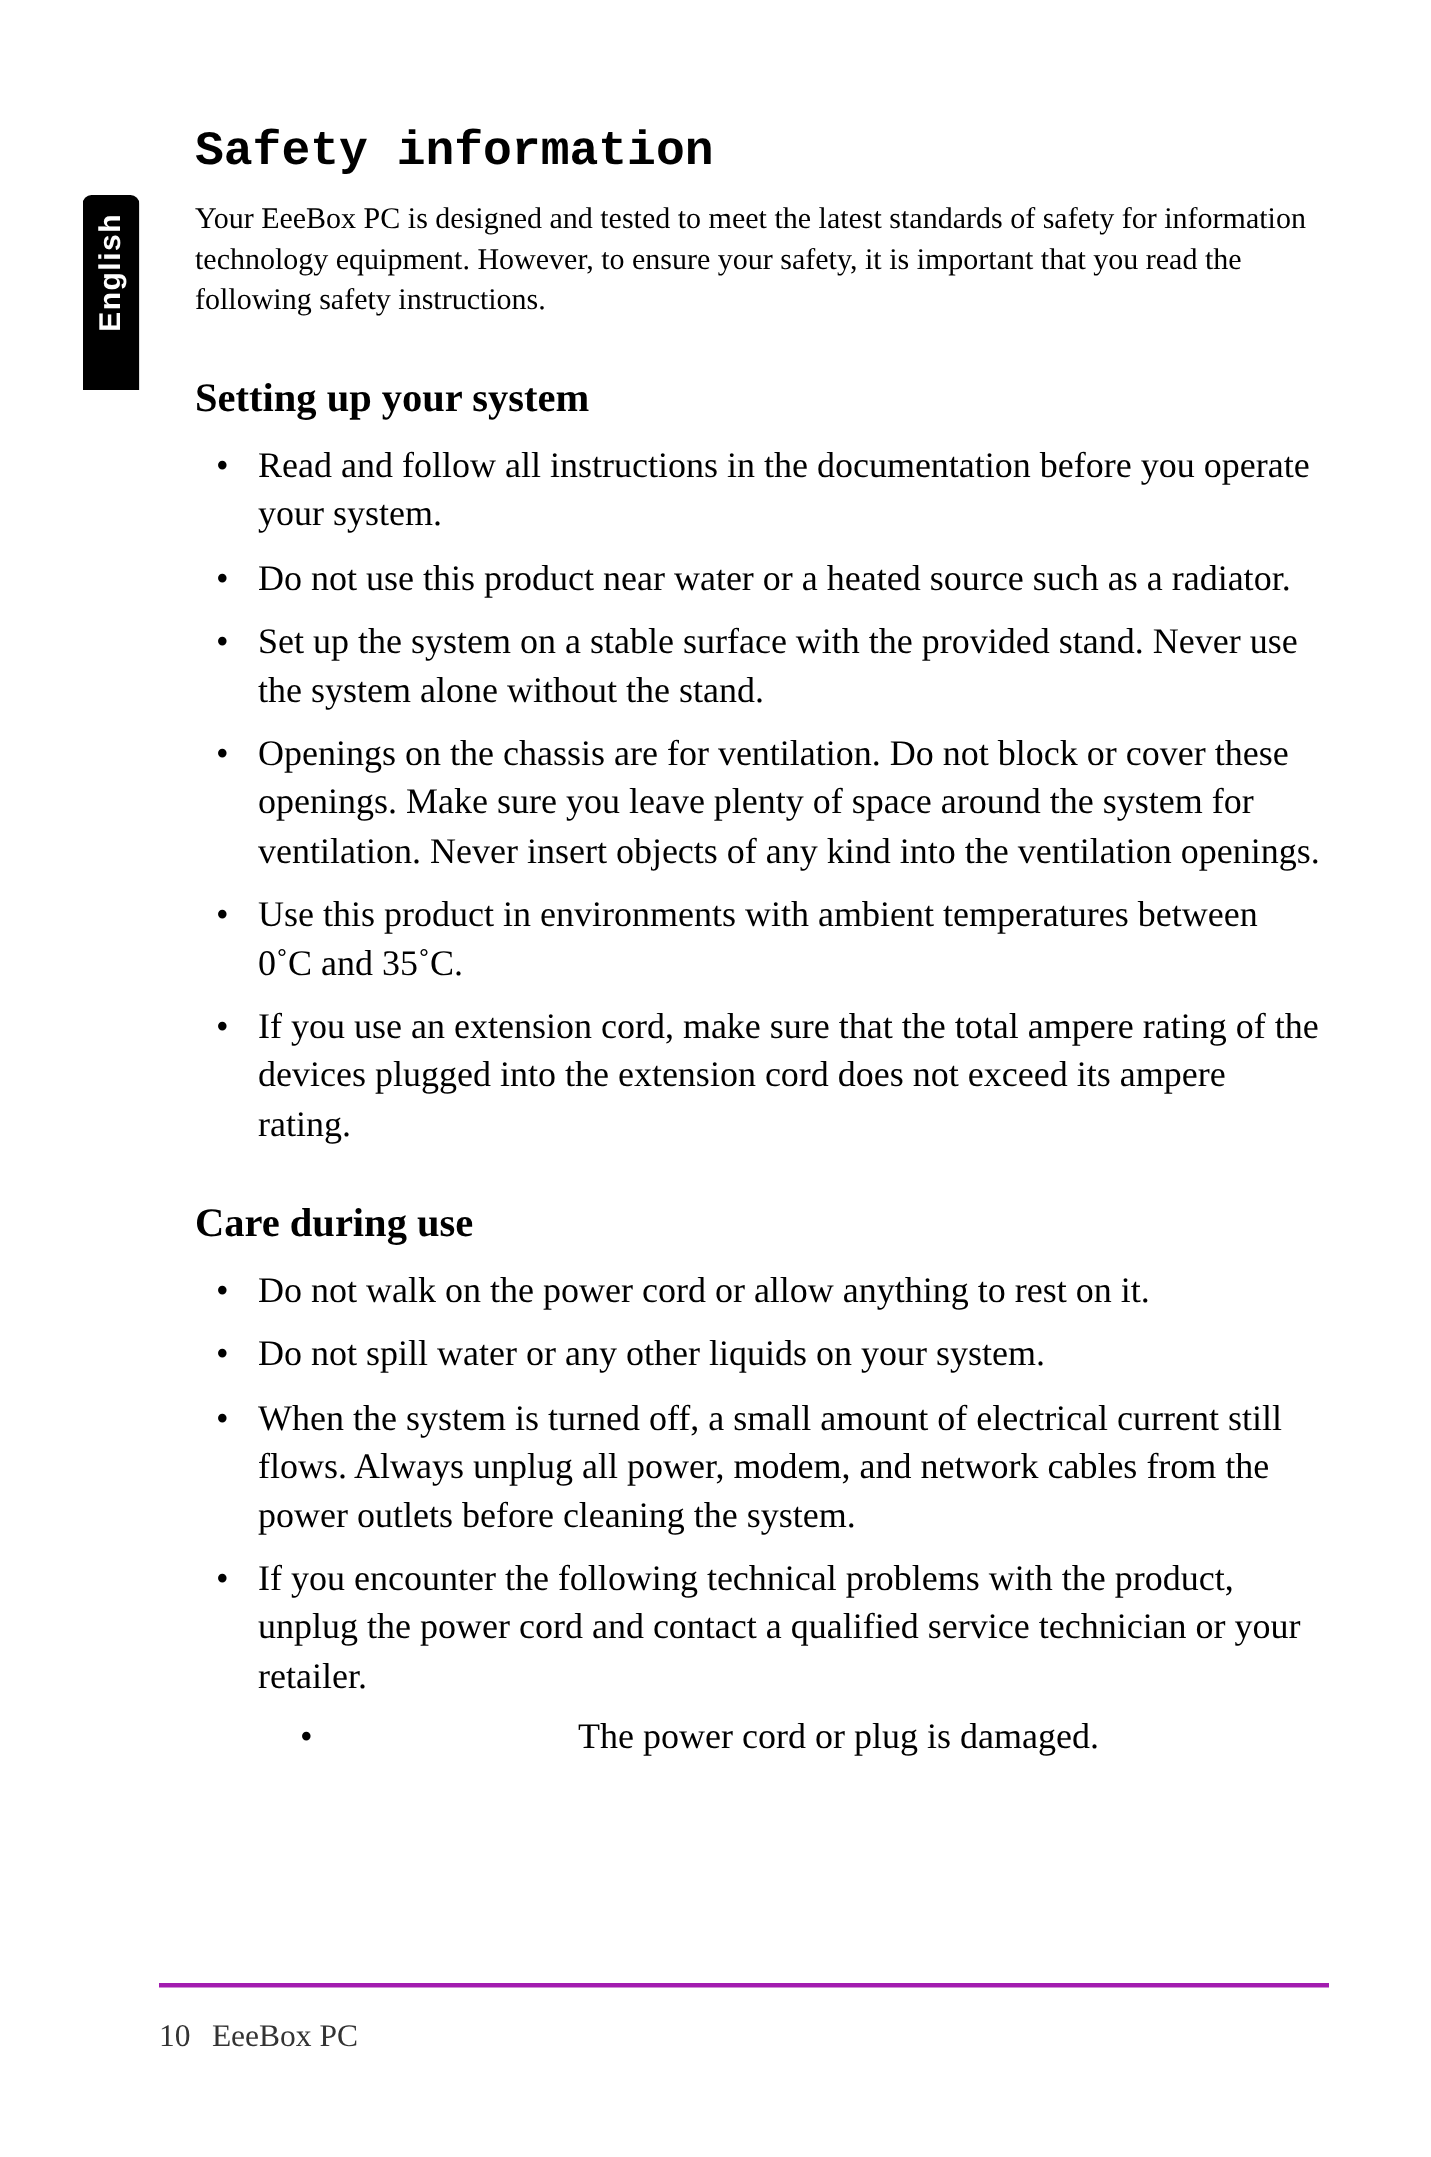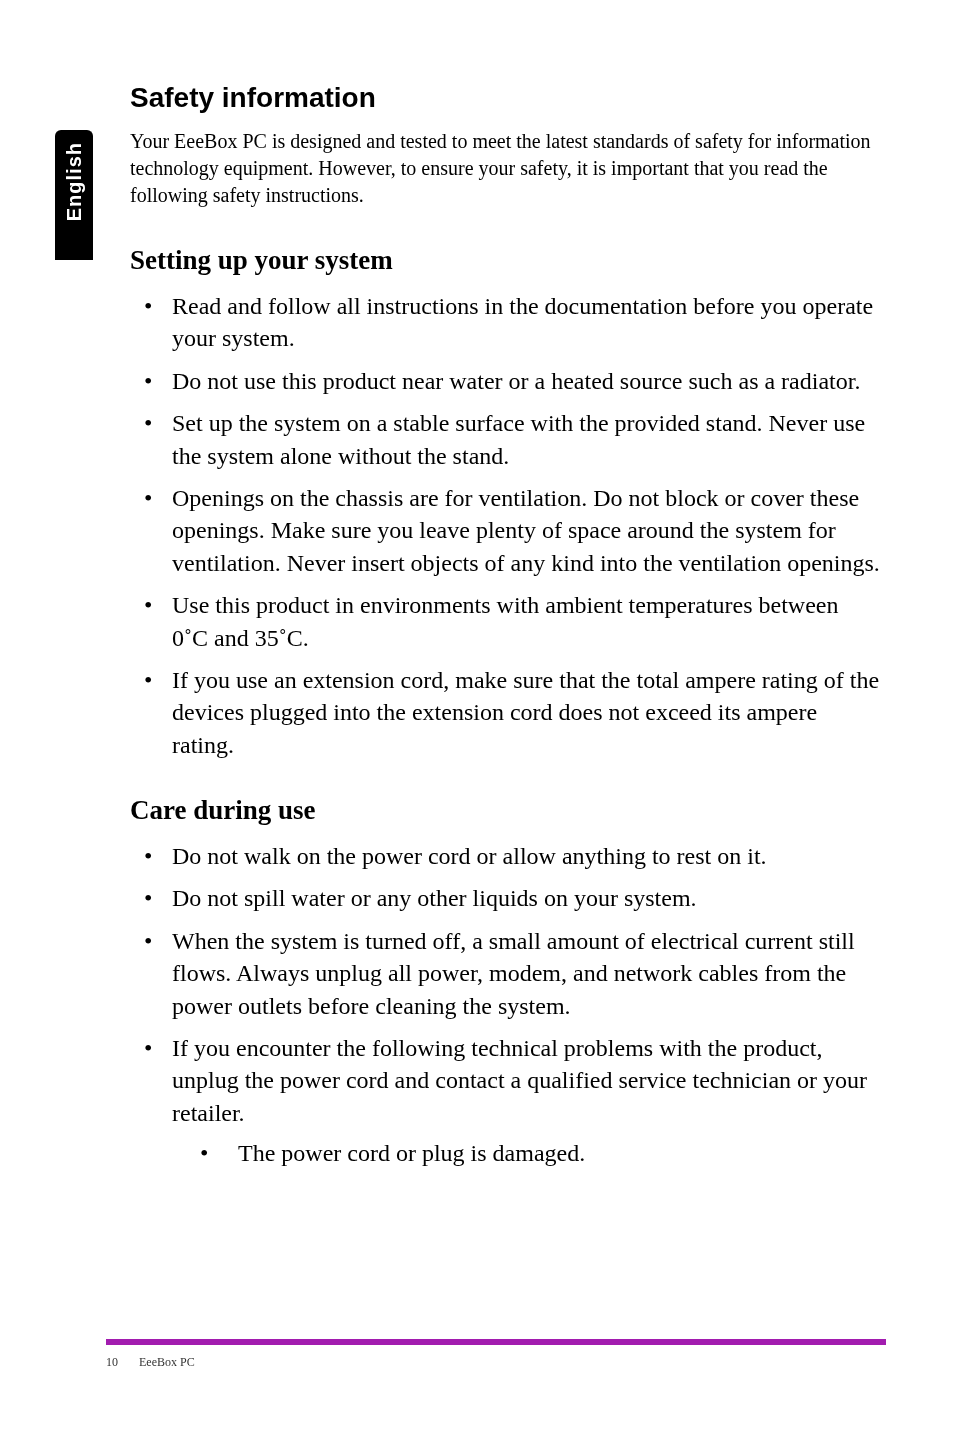--- a/index.html
+++ b/index.html
@@ -41,23 +41,23 @@
     letter-spacing: 1px;
     font-family: Arial, Helvetica, sans-serif;
   }
   .content {
     position: absolute;
     left: 130px;
     top: 82px;
     width: 750px;
   }
   h1.title {
-    font-family: Liberation Sans, sans-serif;
+    font-family: Liberation Mono, monospace;
     font-weight: 900;
-    font-size: 28px;
+    font-size: 32px;
     margin-bottom: 14px;
   }
   .intro {
     font-size: 20px;
     line-height: 1.35;
     margin-bottom: 36px;
   }
   h2.subhead {
     font-family: Liberation Serif, serif;
     font-weight: 700;
@@ -85,36 +85,37 @@
   ul.sub-bullets {
     list-style: none;
     margin-top: 8px;
   }
   ul.sub-bullets > li {
     font-size: 24px;
     line-height: 1.35;
     padding-left: 66px;
     position: relative;
     margin-bottom: 8px;
+    text-align: center;
   }
   ul.sub-bullets > li::before {
     content: "•";
     position: absolute;
     left: 28px;
     top: 0;
     font-size: 24px;
   }
   .footer {
     position: absolute;
     left: 106px;
     bottom: 68px;
     width: 780px;
-    border-top: 6px solid #a21caf;
-    padding-top: 10px;
-    font-size: 12px;
+    border-top: 3px solid #a21caf;
+    padding-top: 20px;
+    font-size: 21px;
     color: #333;
   }
   .footer .pn {
     display: inline-block;
     width: 30px;
   }
 </style>
 </head>
 <body>
 

